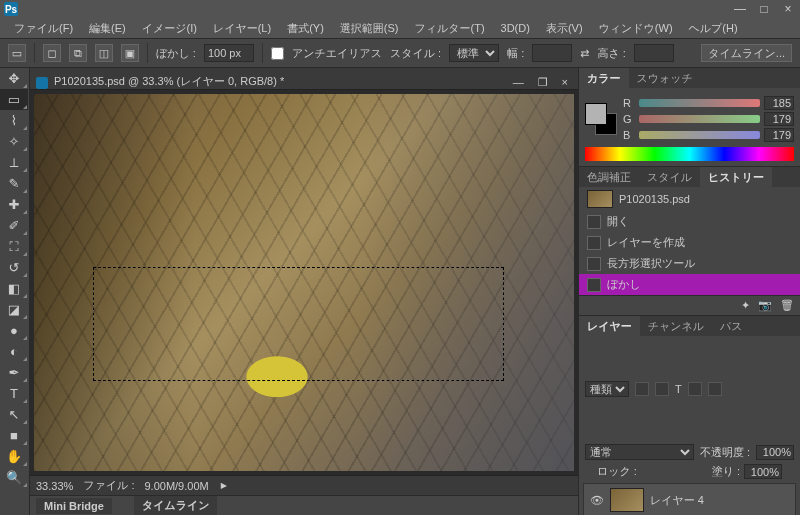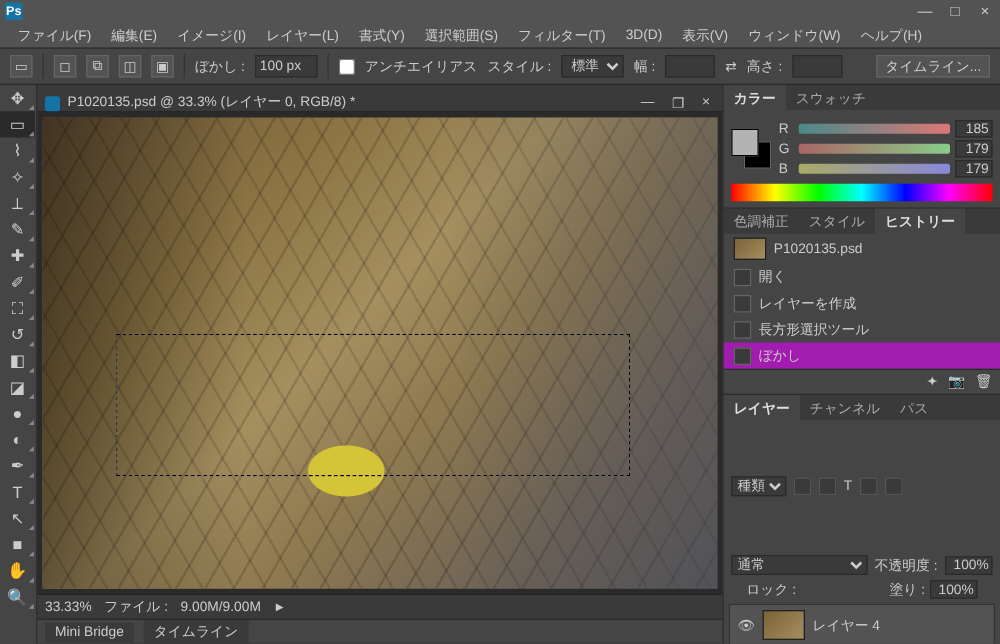--- a/index.html
+++ b/index.html
@@ -32,21 +32,21 @@
 .img::before { content:""; position:absolute; inset:0; background:
   radial-gradient(ellipse 60px 40px at 45% 75%, #d6c438 50%, transparent 52%),
   linear-gradient(to right, rgba(0,0,0,0.4) 0%, transparent 30%, transparent 60%, rgba(80,80,90,0.5) 100%),
   repeating-linear-gradient(120deg, rgba(0,0,0,0.15) 0 2px, transparent 2px 20px),
   repeating-linear-gradient(60deg, rgba(0,0,0,0.12) 0 2px, transparent 2px 22px);
 }
 .marquee { position: absolute; left: 11%; top: 46%; width: 76%; height: 30%; border: 1px dashed #fff; outline: 1px dashed #000; outline-offset: -1px; }
 .statusbar { height: 20px; background: #3a3a3a; display: flex; align-items: center; padding: 0 6px; gap: 10px; border-top: 1px solid #222; }
 .statusbar .v { color: #ccc; }
 .statusbar .tri { margin-left: 2px; font-size: 8px; }
-.bottom-tabs { height: 20px; background: #454545; display: flex; align-items: center; padding: 0 6px; gap: 8px; border-top: 1px solid #2a2a2a; }
+.bottom-tabs { height: 20px; background: #454545; display: flex; align-items: center; padding: 0 6px; gap: 22px; border-top: 1px solid #2a2a2a; font-weight: bold; }
 .bottom-tabs span { cursor: pointer; background: #3a3a3a; padding: 2px 8px; }
 .panelcol { width: 222px; background: #454545; display: flex; flex-direction: column; border-left: 1px solid #2a2a2a; }
 .panel { border-bottom: 1px solid #2a2a2a; display: flex; flex-direction: column; }
 .panel-tabs { height: 20px; display: flex; align-items: stretch; background: #3a3a3a; }
 .panel-tabs span { padding: 3px 8px; cursor: pointer; color: #aaa; }
 .panel-tabs span.on { background: #454545; color: #ddd; font-weight: bold; }
 .panel-body { padding: 5px 6px; }
 .color-row { display: flex; align-items: center; gap: 6px; margin: 2px 0; }
 .color-sliders { flex: 1; }
 .slider-row { display: flex; align-items: center; gap: 4px; height: 16px; }

